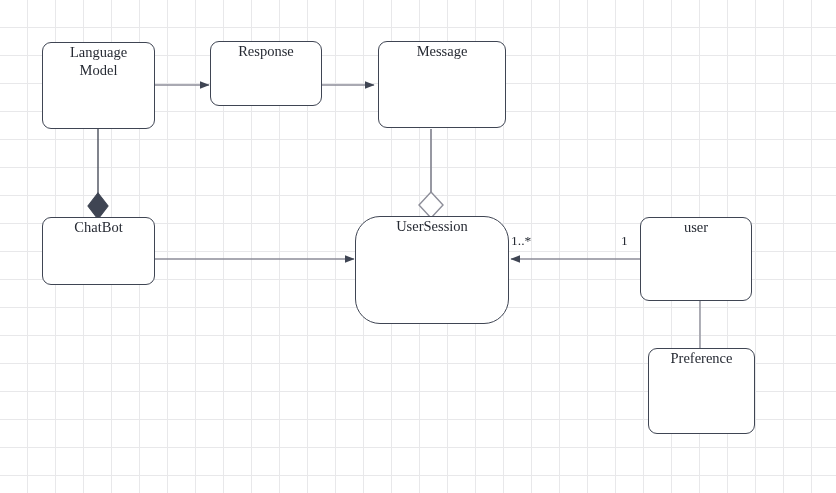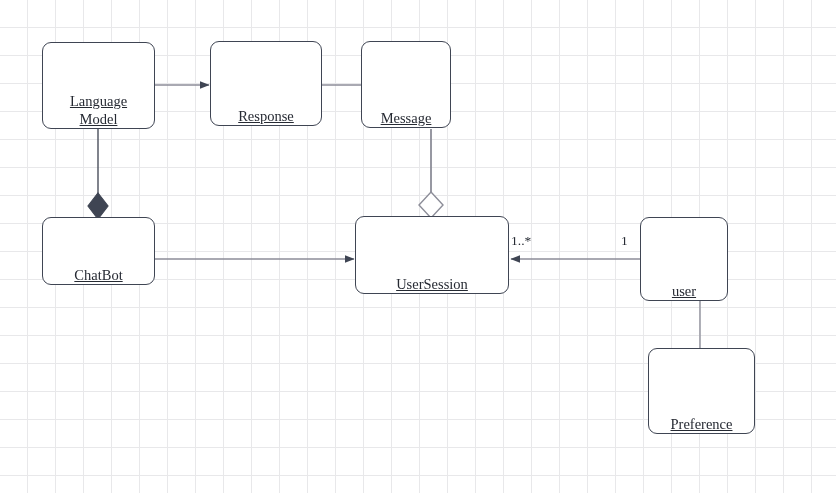--- a/index.html
+++ b/index.html
@@ -28,28 +28,27 @@
     height: 493px;
     pointer-events: none;
   }
   .node {
     position: absolute;
     box-sizing: border-box;
     background: #ffffff;
     border: 1.6px solid #3f4553;
     border-radius: 9px;
     display: flex;
-    align-items: flex-end;
+    align-items: flex-start;
     justify-content: center;
     text-align: center;
     color: #262a33;
     font-size: 14.5px;
     line-height: 1.25;
     font-family: "Liberation Serif", "DejaVu Serif", serif;
-    text-decoration: underline;
   }
   .mult {
     position: absolute;
     color: #262a33;
     font-size: 13.5px;
     font-family: "Liberation Serif", "DejaVu Serif", serif;
     white-space: nowrap;
   }
 </style>
 </head>
@@ -95,37 +94,37 @@
     </g>
   </svg>
 
   <div class="node" style="left:42px; top:42px; width:113px; height:87px;">
     <span>
       <span>Language</span><br>
       <span>Model</span>
     </span>
   </div>
 
-  <div class="node" style="left:210px; top:41px; width:112px; height:85px;">
+  <div class="node" style="left:210px; top:41px; width:112px; height:65px;">
     <span>Response</span>
   </div>
 
-  <div class="node" style="left:361px; top:41px; width:90px; height:87px;">
+  <div class="node" style="left:378px; top:41px; width:128px; height:87px;">
     <span>Message</span>
   </div>
 
   <div class="node" style="left:42px; top:217px; width:113px; height:68px;">
     <span>ChatBot</span>
   </div>
 
-  <div class="node" style="left:355px; top:216px; width:154px; height:78px;">
+  <div class="node" style="left:355px; top:216px; width:154px; height:108px;border-radius:25px;">
     <span>UserSession</span>
   </div>
 
-  <div class="node" style="left:640px; top:217px; width:88px; height:84px;">
+  <div class="node" style="left:640px; top:217px; width:112px; height:84px;">
     <span>user</span>
   </div>
 
   <div class="node" style="left:648px; top:348px; width:107px; height:86px;">
     <span>Preference</span>
   </div>
 
   <div class="mult" style="left:511px; top:233px;">1..*</div>
 
   <div class="mult" style="left:621px; top:233px;">1</div>

